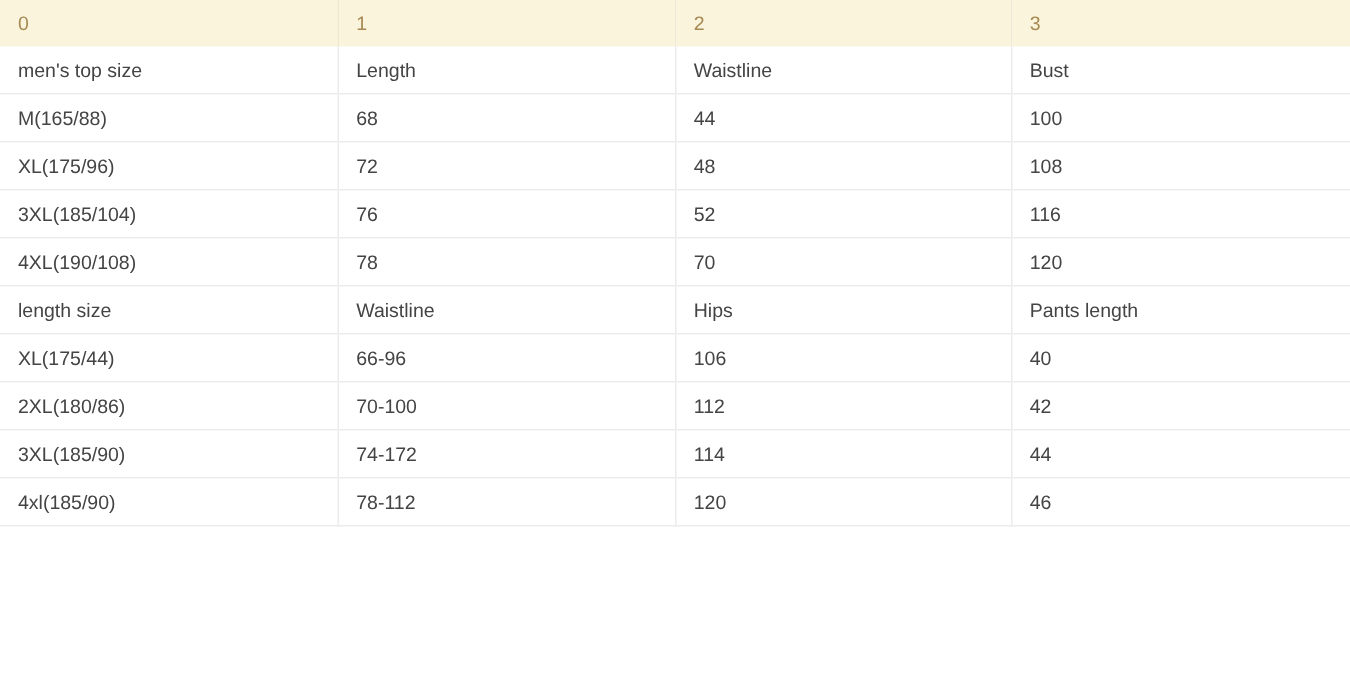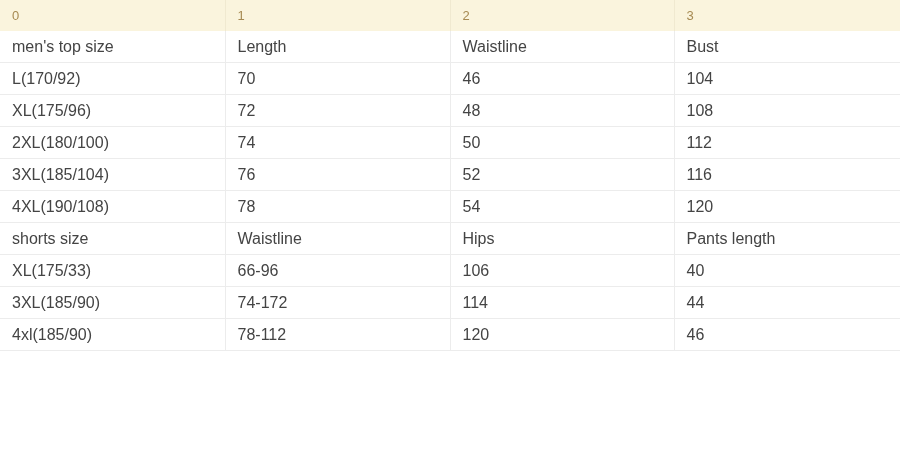--- a/index.html
+++ b/index.html
@@ -42,21 +42,21 @@
     white-space: nowrap;
     overflow: hidden;
   }
   thead th:last-child {
     border-right: none;
   }
 
   tbody td {
     background: #ffffff;
     color: #444444;
-    font-size: 16px;
+    font-size: 13px;
     font-weight: 400;
     text-align: left;
     height: 31px;
     line-height: 31px;
     padding: 0 0 0 12px;
     box-sizing: border-box;
     border-bottom: 1px solid #ececec;
     border-right: 1px solid #ececec;
     vertical-align: middle;
     white-space: nowrap;
@@ -88,60 +88,60 @@
       </tr>
   </thead>
   <tbody>
       <tr>
         <td>men's top size</td>
         <td>Length</td>
         <td>Waistline</td>
         <td>Bust</td>
       </tr>
       <tr>
-        <td>L(170/92)</td>
-        <td>70</td>
-        <td>46</td>
-        <td>104</td>
+        <td>M(165/88)</td>
+        <td>68</td>
+        <td>44</td>
+        <td>100</td>
       </tr>
       <tr>
         <td>XL(175/96)</td>
         <td>72</td>
         <td>48</td>
         <td>108</td>
-      </tr>
-      <tr>
-        <td>2XL(180/100)</td>
-        <td>74</td>
-        <td>50</td>
-        <td>112</td>
       </tr>
       <tr>
         <td>3XL(185/104)</td>
         <td>76</td>
         <td>52</td>
         <td>116</td>
       </tr>
       <tr>
         <td>4XL(190/108)</td>
         <td>78</td>
-        <td>54</td>
+        <td>70</td>
         <td>120</td>
       </tr>
       <tr>
-        <td>shorts size</td>
+        <td>length size</td>
         <td>Waistline</td>
         <td>Hips</td>
         <td>Pants length</td>
       </tr>
       <tr>
-        <td>XL(175/33)</td>
+        <td>XL(175/44)</td>
         <td>66-96</td>
         <td>106</td>
         <td>40</td>
+      </tr>
+      <tr>
+        <td>2XL(180/86)</td>
+        <td>70-100</td>
+        <td>112</td>
+        <td>42</td>
       </tr>
       <tr>
         <td>3XL(185/90)</td>
         <td>74-172</td>
         <td>114</td>
         <td>44</td>
       </tr>
       <tr>
         <td>4xl(185/90)</td>
         <td>78-112</td>

